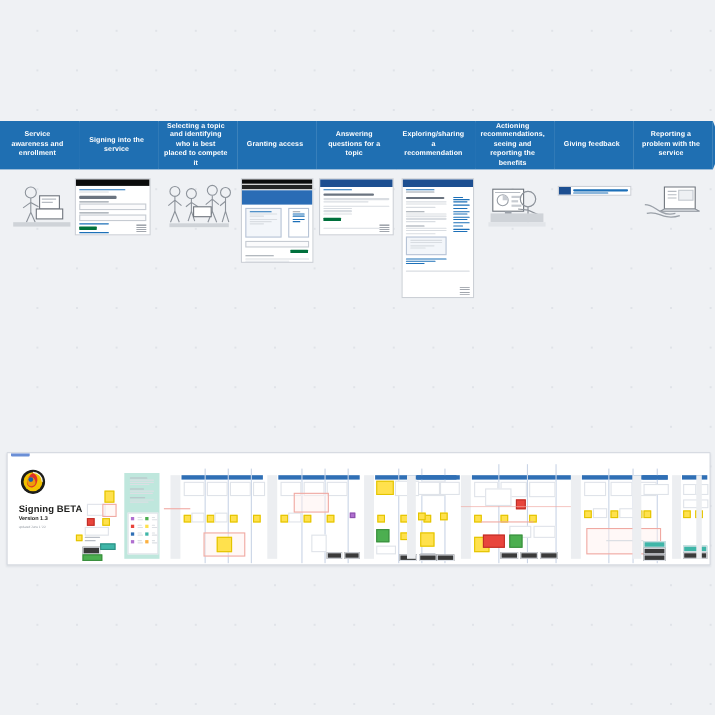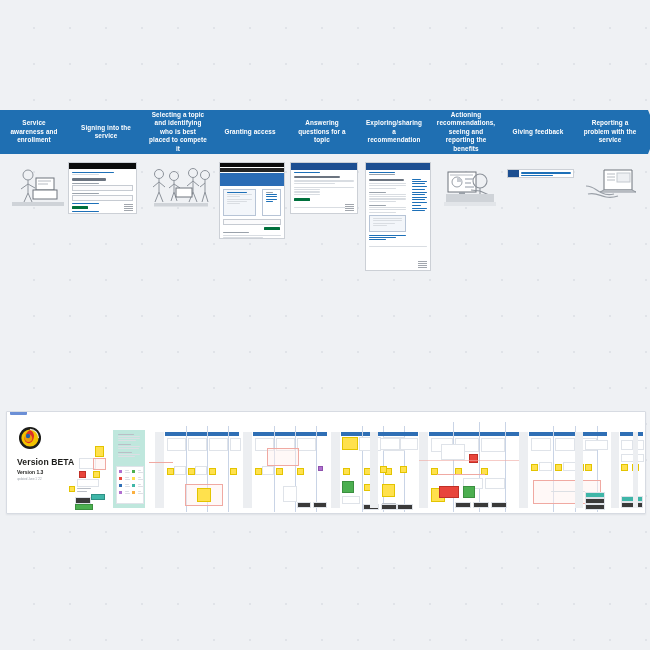--- a/index.html
+++ b/index.html
@@ -350,21 +350,21 @@
         <circle cx="11" cy="11" r="10.5" fill="#1d1d1b"></circle>
         <circle cx="11" cy="11" r="8.6" fill="#f2c200"></circle>
         <path d="M11 3 C15 5 16 9 14 13 C12 17 8 17 6 14 C4.5 11.5 6 6 11 3 Z" fill="#e03127"></path>
         <path d="M6 8 C9 6 12 7 13 10 C14 13 12 15 9 15 C6.5 15 5 12 6 8 Z" fill="#f2c200" opacity=".75"></path>
         <circle cx="9" cy="9" r="2.2" fill="#1f5fa8"></circle>
         <path d="M11 2.4 A8.6 8.6 0 0 1 19.5 11" fill="none" stroke="#fff" stroke-width="1.1" opacity=".85"></path>
       </svg>
     </div>
 
     <div class="title-block">
-      <div class="t-main">Version BETA</div>
+      <div class="t-main">Signing BETA</div>
       <div class="t-ver">Version 1.3</div>
       <div class="t-sub">updated June 1 '22</div>
     </div>
 
     <div class="dcol" style="left:60px;top:26px;width:42px;height:70px;">
       <div class="note" style="left:28px;top:4px;width:7px;height:9px;"></div>
       <div class="minicard" style="position:absolute;left:12px;top:16px;width:15px;height:9px;"></div>
       <div class="redbox" style="left:26px;top:16px;width:11px;height:10px;"></div>
       <div class="note r" style="left:12px;top:29px;width:5px;height:5px;"></div>
       <div class="note" style="left:26px;top:29px;width:5px;height:5px;"></div>

